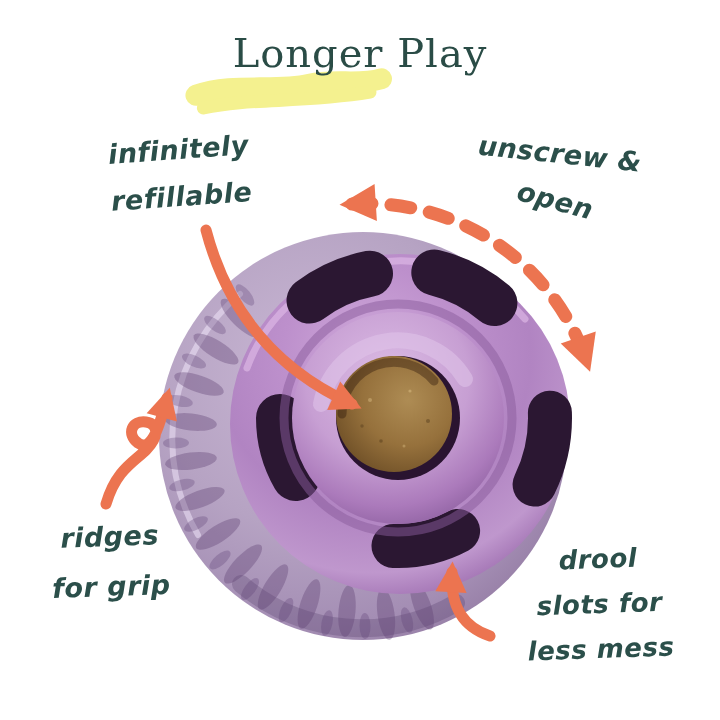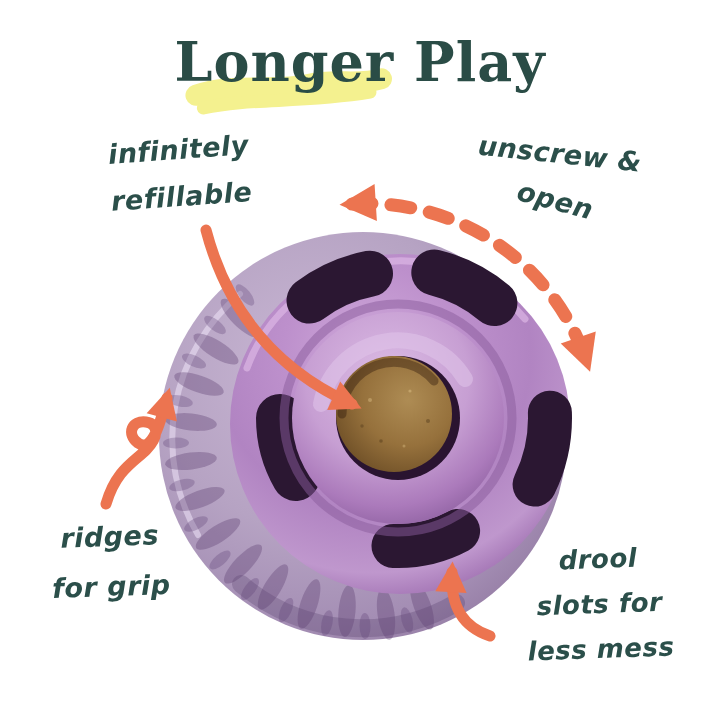--- a/index.html
+++ b/index.html
@@ -3,21 +3,21 @@
 <meta charset="utf-8">
 <style>
   html,body{margin:0;padding:0;background:#fff;}
   .stage{
     position:relative;width:720px;height:720px;background:#ffffff;
     overflow:hidden;font-family:"DejaVu Sans",sans-serif;
   }
   .main-art{position:absolute;left:0;top:0;width:720px;height:720px;}
   .page-title{
     position:absolute;top:30px;left:0;width:720px;text-align:center;
-    font-family:"DejaVu Serif",serif;font-weight:700;font-size:54px;
+    font-family:"DejaVu Serif",serif;font-weight:400;font-size:40px;
     color:#2a4c46;letter-spacing:1px;z-index:3;
   }
   .callout{
     position:absolute;z-index:3;color:#2b4f4a;
     font-family:"DejaVu Sans",sans-serif;font-weight:700;font-style:italic;
     font-size:27px;letter-spacing:.5px;text-align:center;line-height:47px;
   }
   .callout .l2i{display:inline-block;transform:rotate(9deg);}
   .co-refillable{left:95px;top:126px;width:170px;transform:rotate(-4deg);}
   .co-unscrew{left:465px;top:130px;width:185px;transform:rotate(6deg);}

